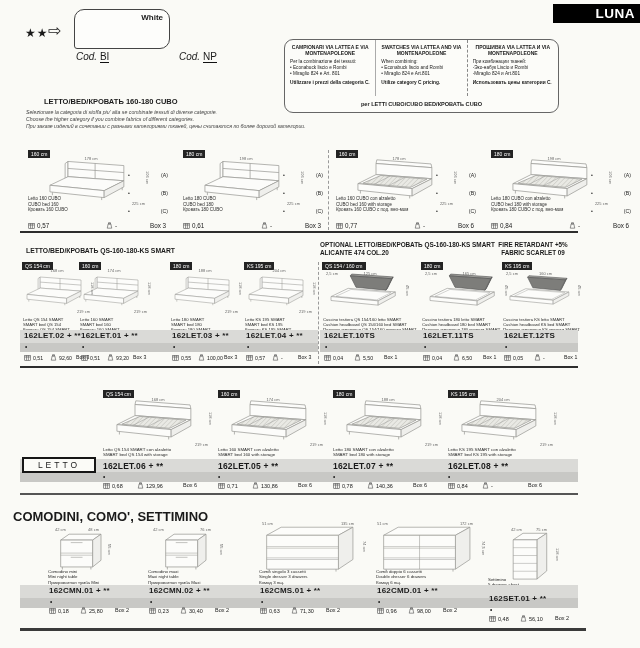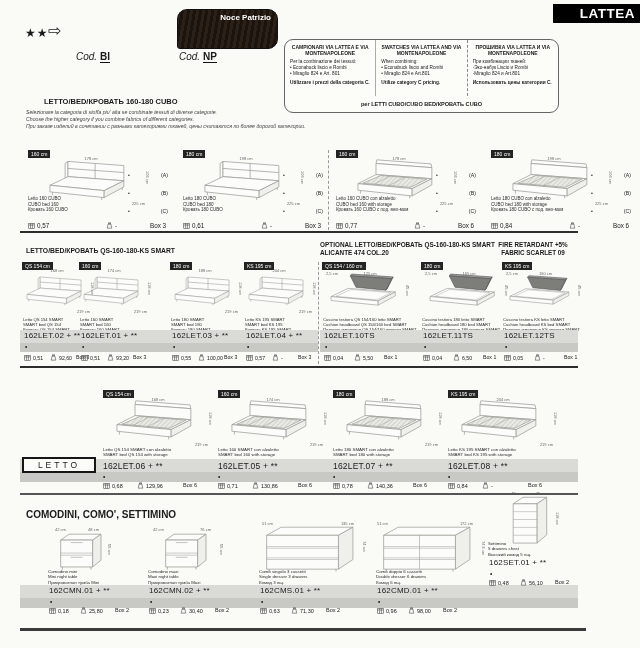--- a/index.html
+++ b/index.html
@@ -6,41 +6,41 @@
   .page{position:relative;width:640px;height:648px;background:#fafaf6;font-family:"Liberation Sans",sans-serif;color:#1a1a1a;overflow:hidden}
   
   .smartbox{position:absolute;left:553px;top:4px;width:87px;height:19px;background:#000;color:#fff;font-size:13.5px;font-weight:bold;text-align:right;line-height:19px;padding-right:5px;box-sizing:border-box;letter-spacing:.5px}
   
   .sw{position:absolute;border:1px solid #444;border-radius:10px 10px 10px 3px;box-sizing:border-box}
   .sw .swname{position:absolute;top:3px;right:6px;font-size:8px;font-weight:bold}
   .wood{background:repeating-linear-gradient(100deg,#2c2119 0 3px,#1c130d 3px 6px),#241a13;border-color:#111}
   .wood .swname{color:#fff}
   .codline{position:absolute;font-size:10px}
   .codline .cd{font-style:italic}
-  .codline .cc{font-weight:bold;border-bottom:1.5px solid #111}
+  .codline .cc{font-weight:normal;border-bottom:1.5px solid #111}
   
   .infobox{position:absolute;left:284px;top:39px;width:275px;height:74px;border:1px solid #666;border-radius:9px;background:#fcfcf9;box-sizing:border-box}
   .ibcols{display:flex;height:56px}
   .ibcol{flex:1;padding:4px 5px 0;box-sizing:border-box}
   .ibcol+.ibcol{border-left:1px solid #aaa}
   .ibcol.dash{border-left:1px dashed #888}
   .ibtitle{font-size:5px;font-weight:bold;text-align:center;line-height:6px;margin-bottom:3px}
   .ibtext{font-size:4.7px;line-height:6px}
   .ibnote{font-size:4.8px;font-weight:bold;margin-top:3px;line-height:6px}
   .ibfooter{position:absolute;bottom:5px;left:0;right:0;text-align:center;font-weight:bold;font-size:5.6px}
   
   .sect{position:absolute;font-weight:bold;font-size:7.5px}
   .notes{position:absolute;font-style:italic;font-size:5.2px;line-height:7px;color:#444}
   .h2{position:absolute;font-weight:bold;font-size:6.4px;line-height:8px}
   
   .cell{position:absolute}
   .tag{position:absolute;top:0;left:0;background:#232323;color:#fff;font-size:5px;line-height:8px;padding:0 3px;white-space:nowrap}
   .lines{position:absolute}
   .lines div{font-size:4.5px;line-height:5.6px;color:#2a2a2a;white-space:nowrap}
-  .code{position:absolute;left:2px;font-weight:normal;white-space:nowrap;letter-spacing:.2px;z-index:3}
+  .code{position:absolute;left:2px;font-weight:bold;white-space:nowrap;letter-spacing:.2px;z-index:3}
   .dotrow{position:absolute;left:3px;font-size:6.5px;z-index:3}
   .stats{position:absolute;left:2px;right:0;height:9px;z-index:3}
   .st{position:absolute;display:flex;gap:2px;align-items:center;white-space:nowrap}
   .ic{width:7px;height:7px;flex:0 0 auto}
   .sa{left:0}
   
   .draw{position:absolute}
   .draw svg{position:absolute;left:0;top:0;width:100%;height:100%}
   .d{position:absolute;font-size:4px;color:#666;white-space:nowrap;z-index:2}
   .d0{top:-3px;left:50%;transform:translateX(-50%)}
@@ -175,30 +175,30 @@
         <g fill="none" stroke="#555" stroke-width="0.9">
           <path d="M3.6 1 h2.8 v1.8 h-2.8 Z"></path>
           <path d="M1.8 8.8 h6.4 L6.9 2.8 H3.1 Z"></path>
         </g>
       </symbol>
 </defs>
 </svg>
 
 <div class="page">
 
-  <div class="smartbox">LATTEA</div>
+  <div class="smartbox">LUNA</div>
 
   <div class="stars">★★</div>
   <div class="arrow">⇨</div>
+  <div class="sw" style="left:74px;top:9px;width:96px;height:40px;background:#fdfdfb">
+    <span class="swname">White</span>
+  </div>
   <div class="codline" style="left:76px;top:51px">
     <span class="cd">Cod.</span>
     <span class="cc">BI</span>
-  </div>
-  <div class="sw wood" style="left:177px;top:9px;width:101px;height:40px">
-    <span class="swname">Noce Patrizio</span>
   </div>
   <div class="codline" style="left:179px;top:51px">
     <span class="cd">Cod.</span>
     <span class="cc">NP</span>
   </div>
 
   <div class="infobox">
     <div class="ibcols">
       <div class="ibcol">
         <div class="ibtitle">CAMPIONARI VIA LATTEA E VIA MONTENAPOLEONE</div>
@@ -803,21 +803,21 @@
             <use href="#ic-wgt"></use>
           </svg>
           <span>-</span>
         </span>
       <span class="st sc">Box 6</span>
     </div>
   </div>
 
   <div class="sep" style="left:20px;top:492.5px;width:558px;height:2px;background:#555"></div>
 
-  <div class="sect" style="left:26px;top:509px;font-size:10px">COMODINI, COMO', SETTIMINO</div>
+  <div class="sect" style="left:13px;top:509px;font-size:13px">COMODINI, COMO', SETTIMINO</div>
 
   <div class="band" style="left:20px;top:585px;width:558px;height:13px"></div>
   <div class="band2" style="left:20px;top:598px;width:558px;height:9.5px"></div>
 
   <div class="cell c4" style="left:47px;top:520px;width:110px;height:100px">
     <div class="draw com" style="left:6px;top:10px;width:54px;height:42px">
       <svg>
           <use href="#nstand"></use>
         </svg>
       <span class="d d0">42 cm</span>
@@ -940,21 +940,21 @@
       <span class="st sb">
           <svg class="ic">
             <use href="#ic-wgt"></use>
           </svg>
           <span>98,00</span>
         </span>
       <span class="st sc">Box 2</span>
     </div>
   </div>
 
-  <div class="cell c4" style="left:487px;top:492px;width:110px;height:100px">
+  <div class="cell c4" style="left:487px;top:528px;width:110px;height:100px">
     <div class="draw com" style="left:22px;top:2px;width:46px;height:54px">
       <svg>
           <use href="#chest5"></use>
         </svg>
       <span class="d d0">42 cm</span>
       <span class="d d1">75 cm</span>
       <span class="d d2">118 cm</span>
     </div>
     <div class="lines">
       <div>Settimino</div>

